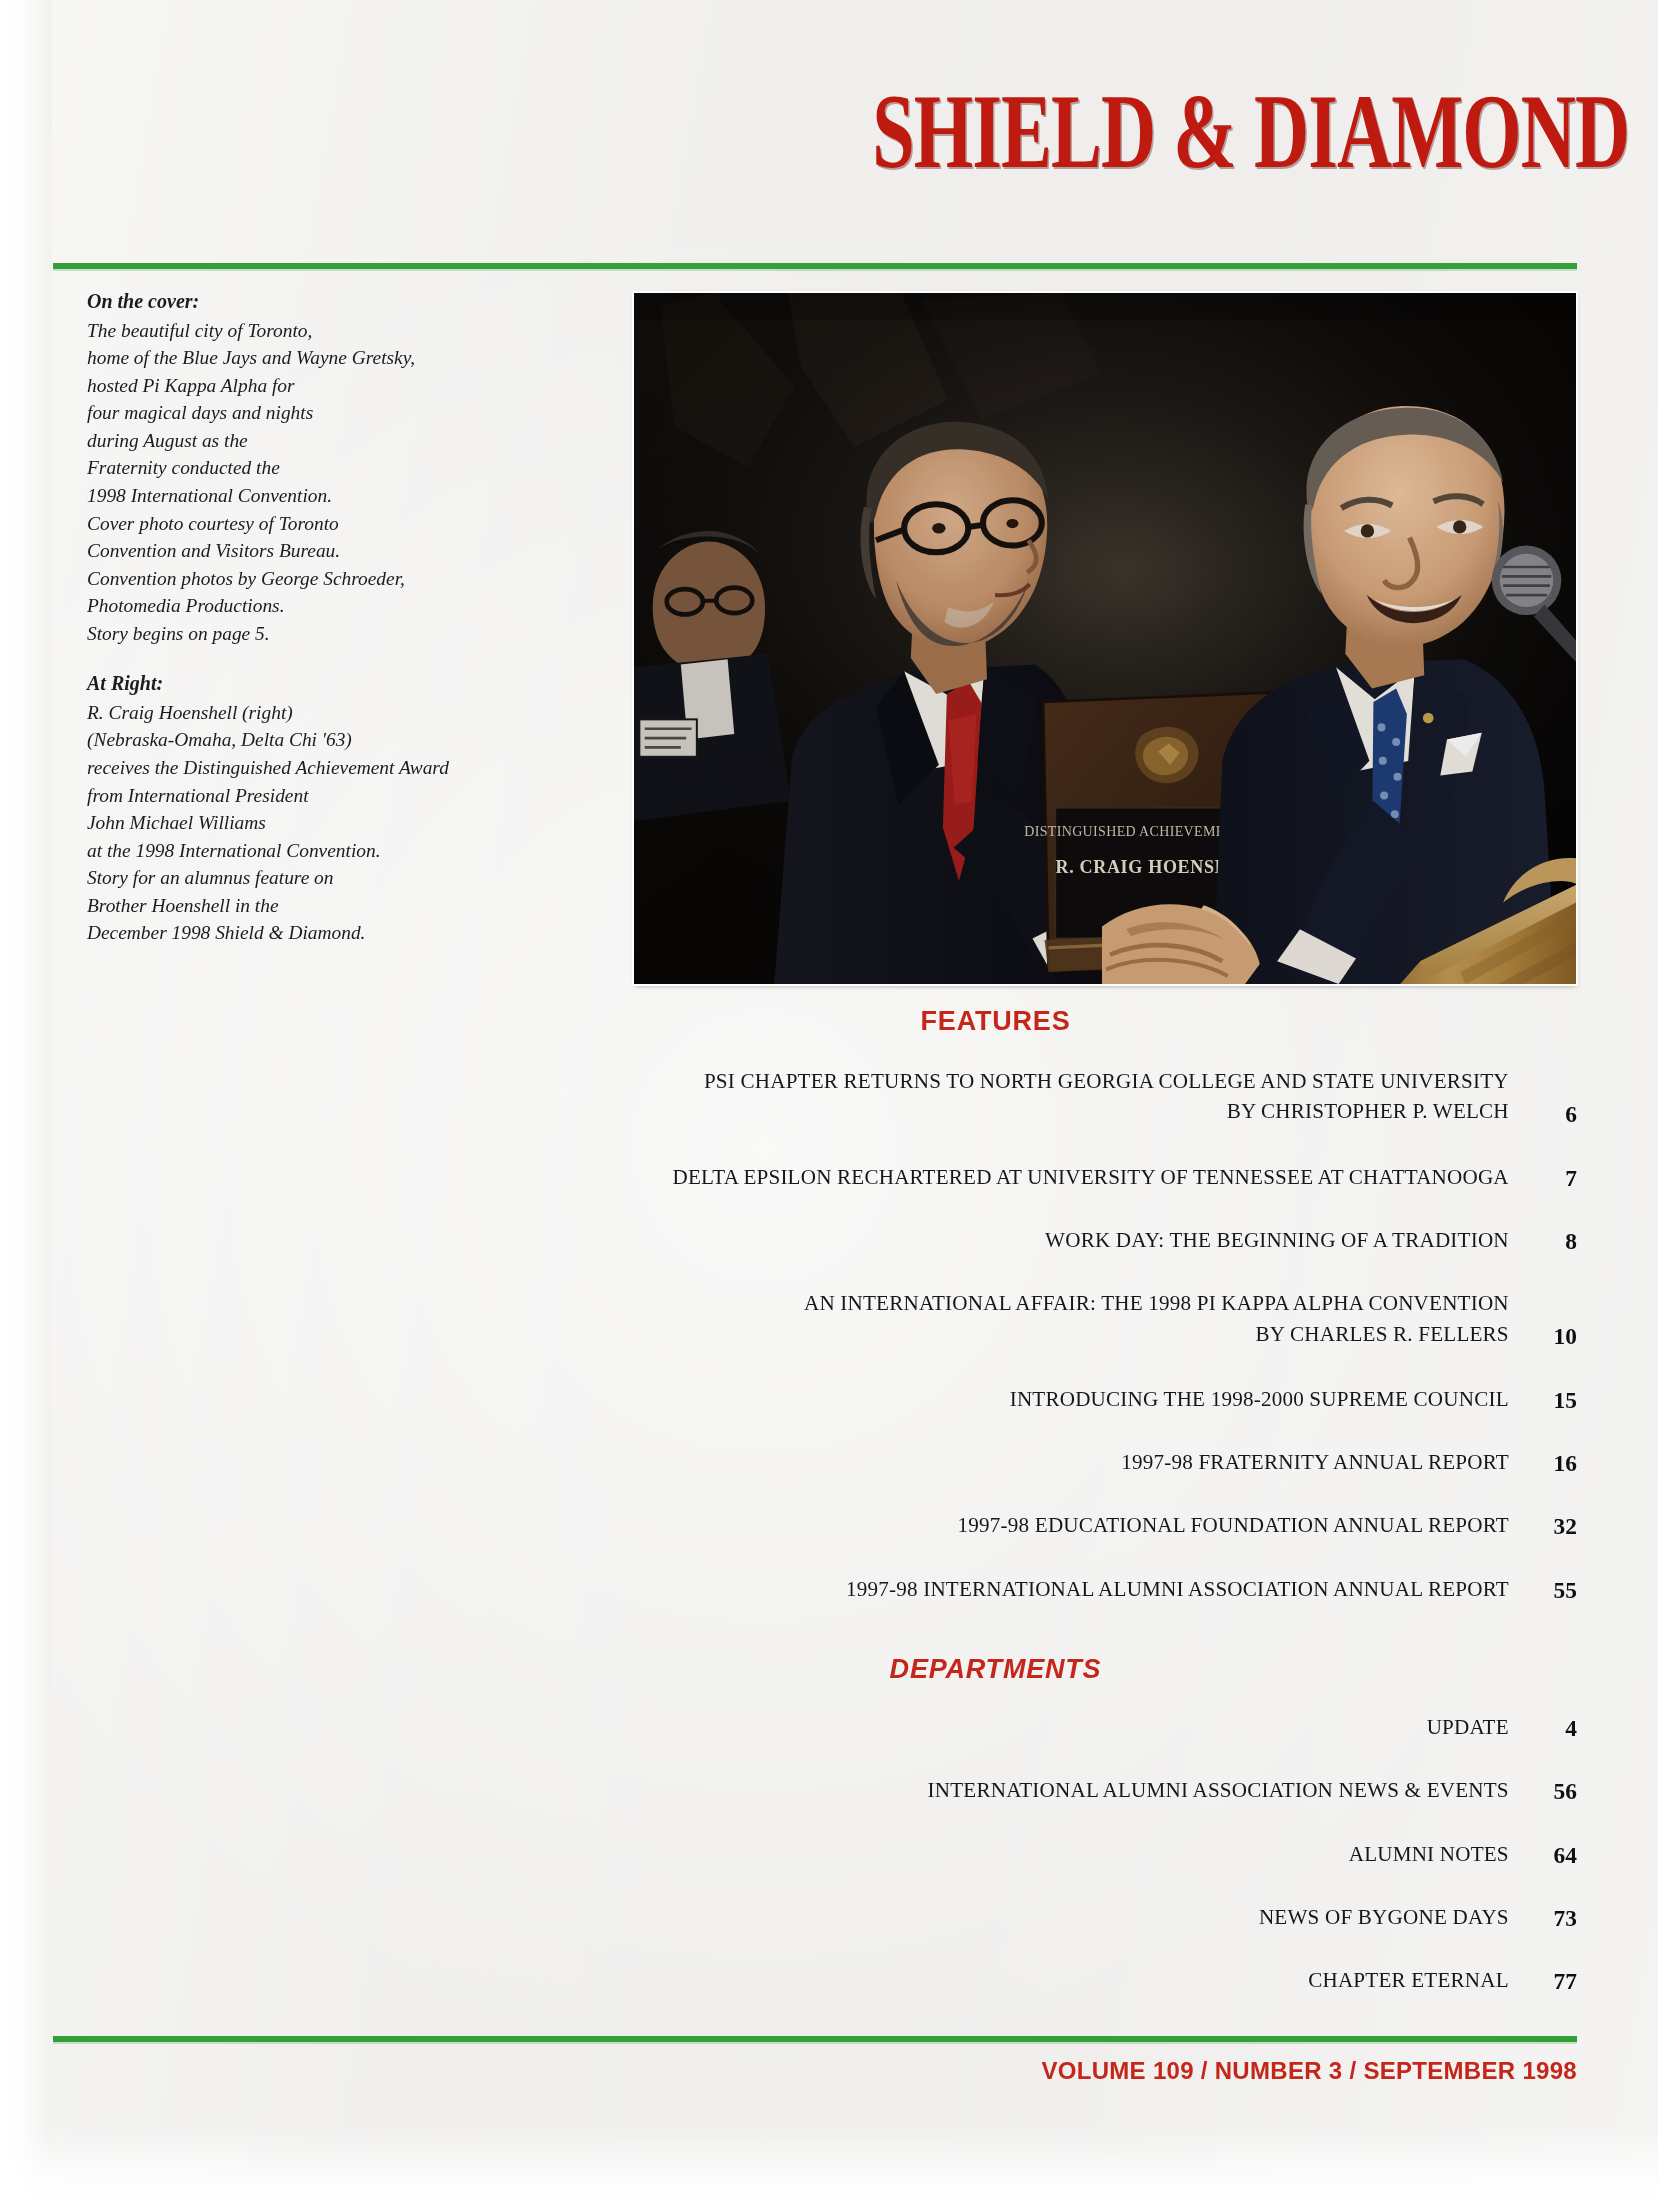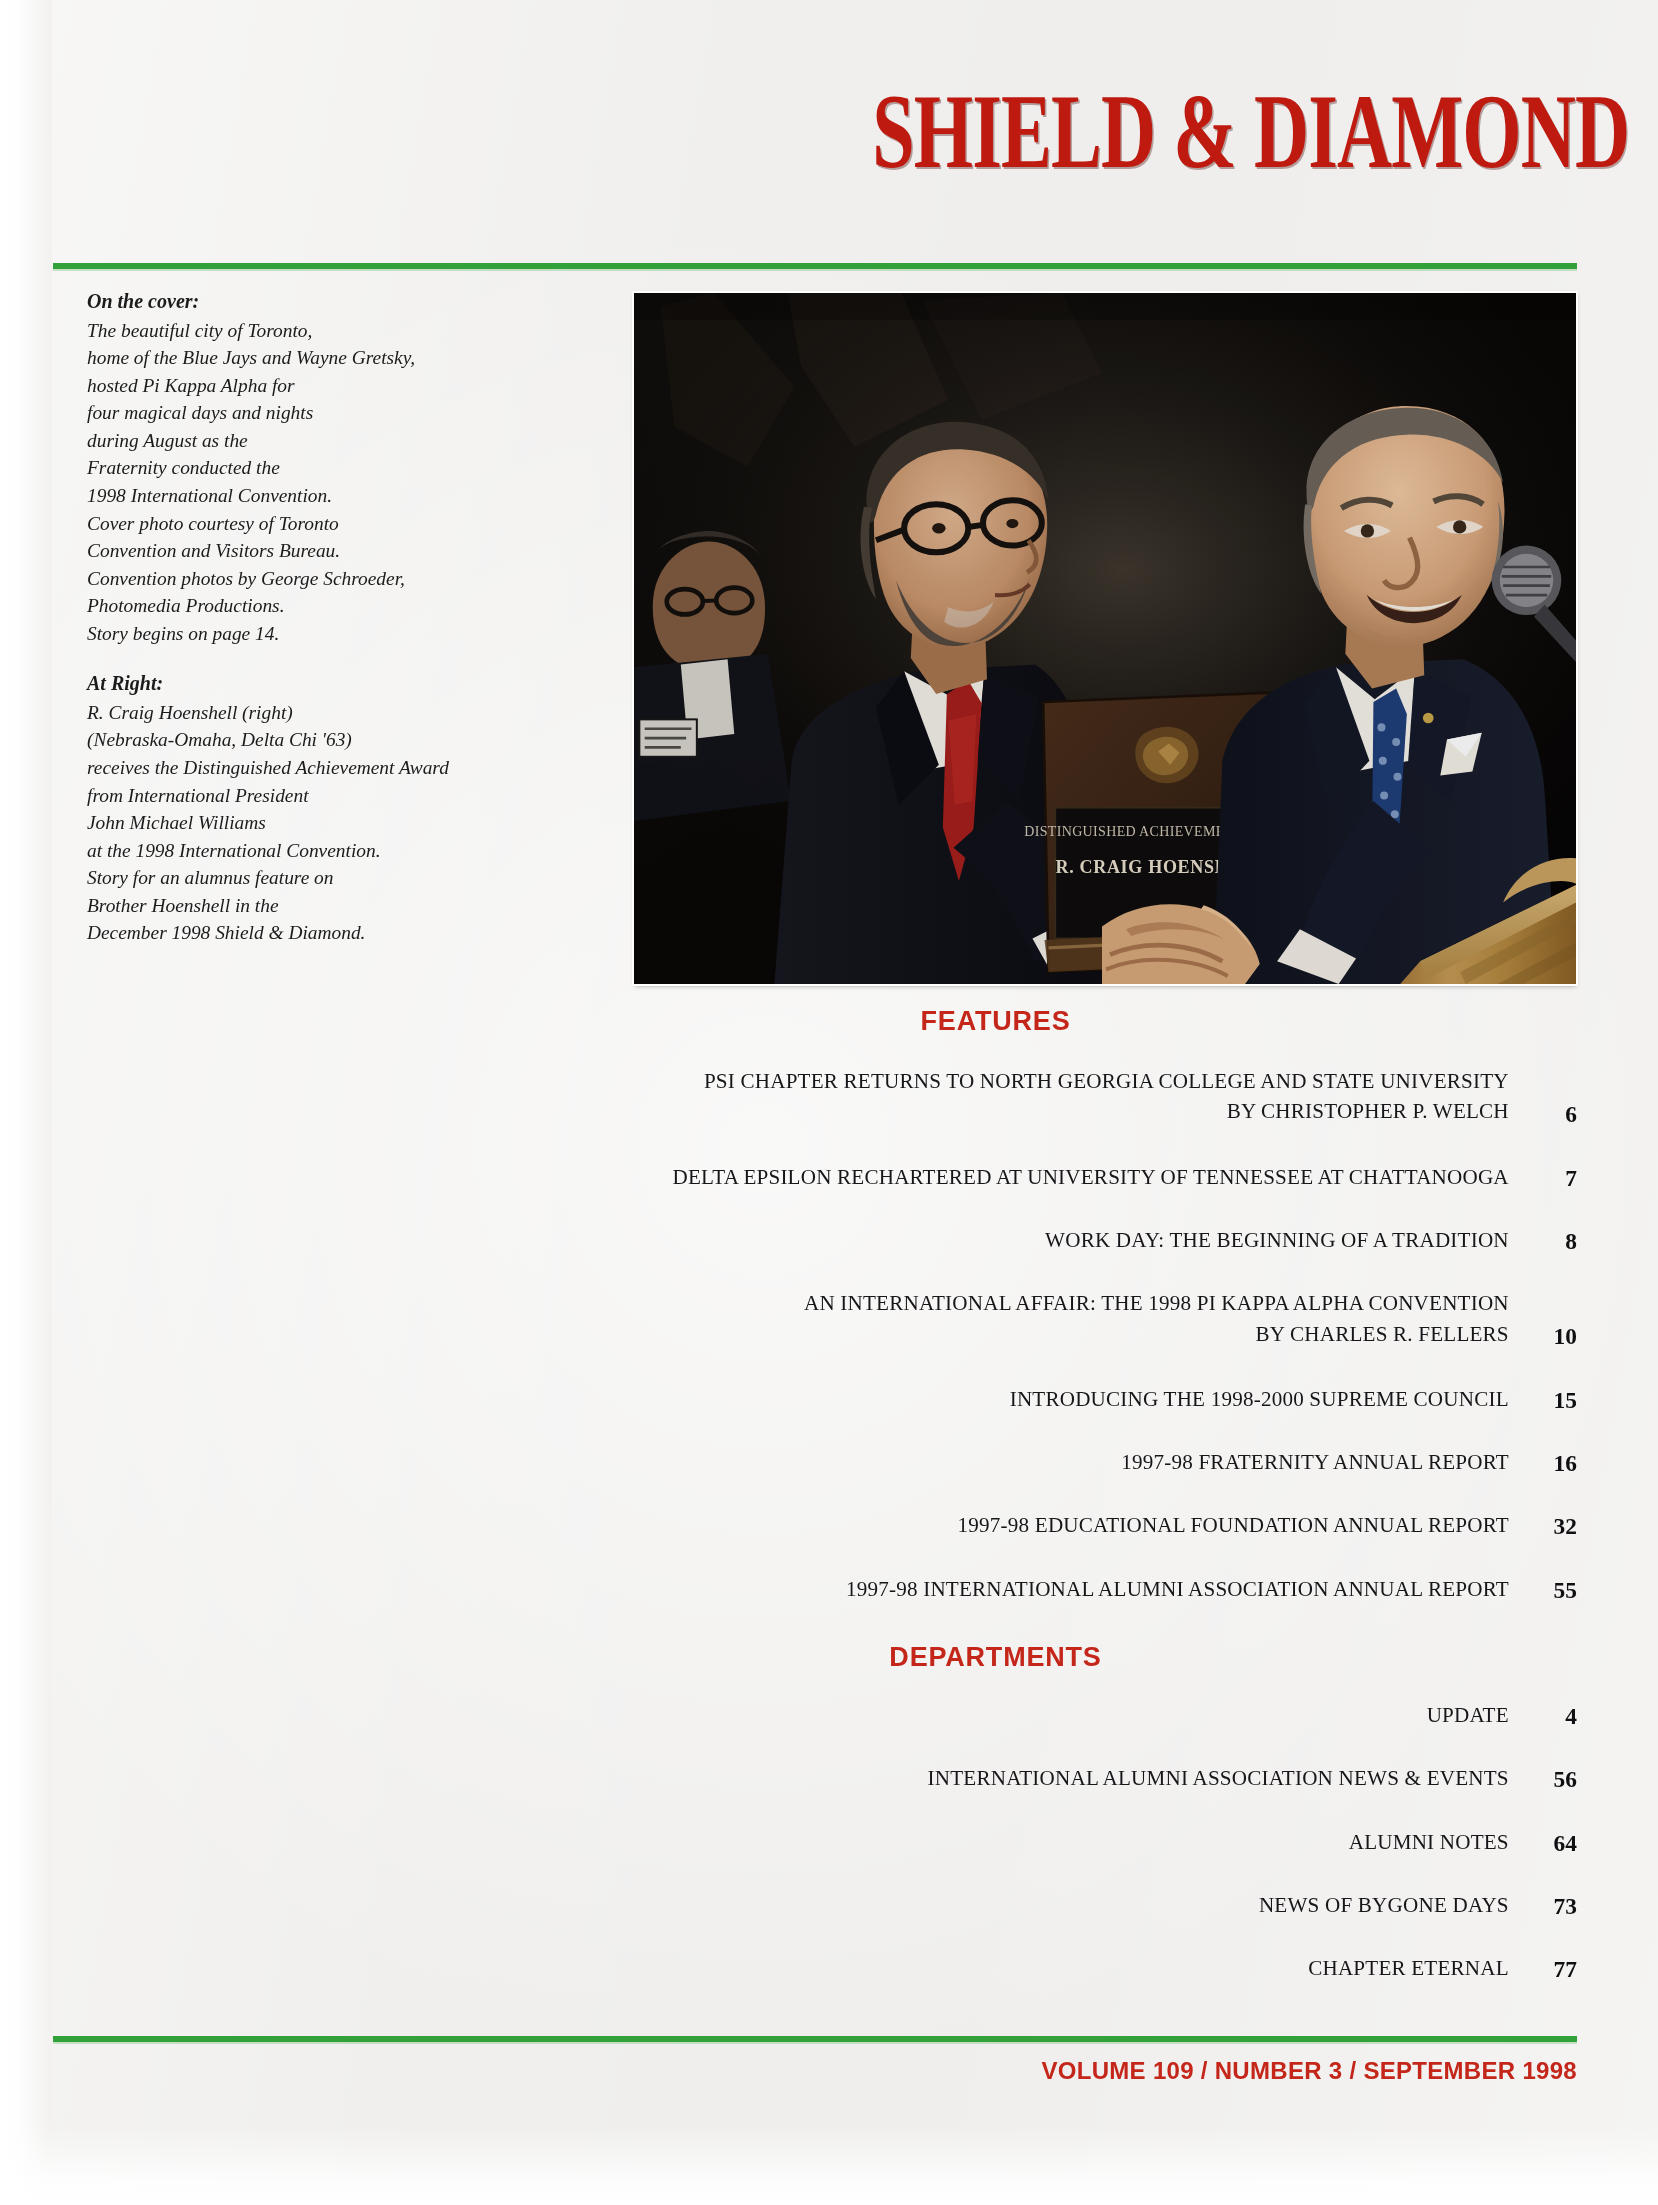--- a/index.html
+++ b/index.html
@@ -128,21 +128,21 @@
   }
   .section-head {
     font-family: "Liberation Sans", "DejaVu Sans", sans-serif;
     font-weight: bold;
     font-size: 27px;
     letter-spacing: 0.8px;
     color: #c4261a;
     text-align: center;
   }
   .sec-features { margin-bottom: 29px; }
-  .sec-departments { margin-top: 36px; margin-bottom: 27px; }
+  .sec-departments { margin-top: 48px; margin-bottom: 27px; font-style: italic; }
 
   .toc-row {
     display: flex;
     align-items: flex-start;
     justify-content: flex-end;
     margin-bottom: 31px;
   }
   .toc-title {
     flex: 1 1 auto;
     text-align: right;
@@ -201,21 +201,21 @@
       <span class="caption-line">home of the Blue Jays and Wayne Gretsky,</span>
       <span class="caption-line">hosted Pi Kappa Alpha for</span>
       <span class="caption-line">four magical days and nights</span>
       <span class="caption-line">during August as the</span>
       <span class="caption-line">Fraternity conducted the</span>
       <span class="caption-line">1998 International Convention.</span>
       <span class="caption-line">Cover photo courtesy of Toronto</span>
       <span class="caption-line">Convention and Visitors Bureau.</span>
       <span class="caption-line">Convention photos by George Schroeder,</span>
       <span class="caption-line">Photomedia Productions.</span>
-      <span class="caption-line">Story begins on page 14.</span>
+      <span class="caption-line">Story begins on page 5.</span>
     </div>
 
     <div class="caption-block">
       <span class="caption-head">At Right:</span>
       <span class="caption-line">R. Craig Hoenshell (right)</span>
       <span class="caption-line">(Nebraska-Omaha, Delta Chi '63)</span>
       <span class="caption-line">receives the Distinguished Achievement Award</span>
       <span class="caption-line">from International President</span>
       <span class="caption-line">John Michael Williams</span>
       <span class="caption-line">at the 1998 International Convention.</span>

